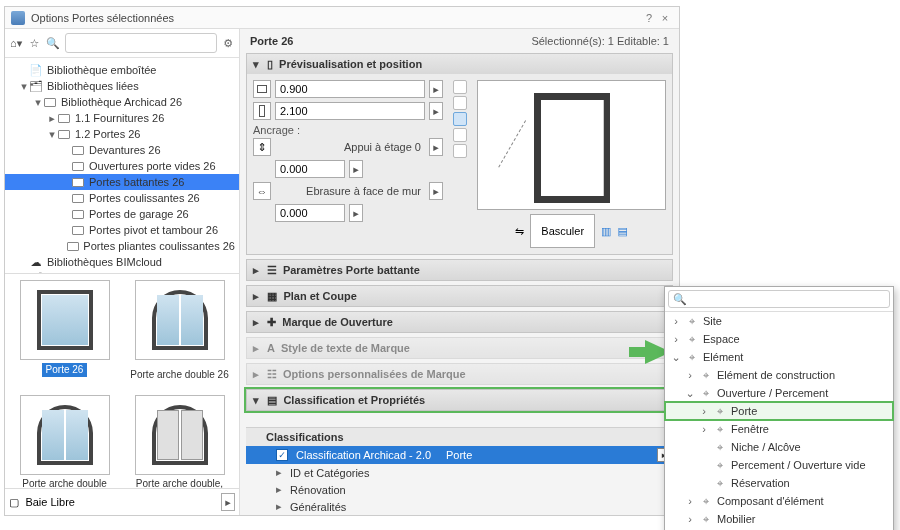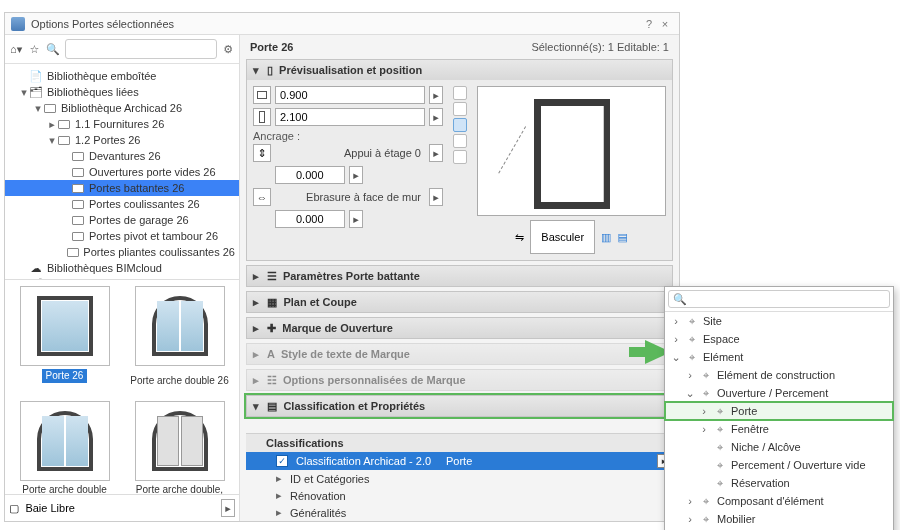--- a/index.html
+++ b/index.html
@@ -1,17 +1,17 @@
 <!DOCTYPE html>
 <html><head>
 <meta charset="utf-8">
 <style>
 * { box-sizing: border-box; margin: 0; padding: 0; font-family: -apple-system, "Segoe UI", Arial, sans-serif; font-size: 11px; }
 body { background: #fff; width: 900px; height: 530px; position: relative; overflow: hidden; }
-.window { width: 676px; height: 510px; border: 1px solid #ccc; position: absolute; left: 4px; top: 12px; background: #f6f6f6; display: flex; flex-direction: column; }
+.window { width: 676px; height: 510px; border: 1px solid #ccc; position: absolute; left: 4px; top: 6px; background: #f6f6f6; display: flex; flex-direction: column; }
 .titlebar { display: flex; align-items: center; height: 22px; padding: 0 6px; border-bottom: 1px solid #ddd; background: #fafafa; }
 .titlebar .appicon { width: 14px; height: 14px; background: linear-gradient(#7aa8d8,#4a7db8); border-radius: 2px; margin-right: 6px; }
 .titlebar .title { flex: 1; color: #444; }
 .titlebar .wbtn { width: 16px; text-align: center; color: #777; cursor: default; }
 .body { flex: 1; display: flex; overflow: hidden; }
 .left { width: 235px; border-right: 1px solid #ddd; display: flex; flex-direction: column; background: #fff; }
 .lib-toolbar { display: flex; align-items: center; gap: 4px; padding: 4px; border-bottom: 1px solid #e0e0e0; }
 .tbtn { width: 20px; height: 20px; display: flex; align-items: center; justify-content: center; border: 1px solid transparent; border-radius: 3px; color: #555; }
 .search { flex: 1; height: 20px; border: 1px solid #ccc; border-radius: 3px; padding: 0 4px; font-size: 11px; }
 .gear { width: 20px; height: 20px; display: flex; align-items: center; justify-content: center; color: #666; }
@@ -42,21 +42,21 @@
 .preview-left { flex: 0 0 190px; }
 .dim-row { display: flex; align-items: center; gap: 4px; margin-bottom: 4px; }
 .dim-ic { width: 18px; height: 18px; border: 1px solid #aaa; background: #fff; display: flex; align-items: center; justify-content: center; }
 .dim-ic .w { width: 10px; height: 8px; border: 1px solid #555; }
 .dim-ic .h { width: 6px; height: 12px; border: 1px solid #555; }
 .nbox { height: 18px; border: 1px solid #aaa; background: #fff; padding: 0 4px; display: flex; align-items: center; flex: 1; }
 .chev { width: 14px; height: 18px; border: 1px solid #aaa; background: #fff; display: flex; align-items: center; justify-content: center; color: #555; }
 .anchor-lbl { color: #555; margin: 4px 0 2px; }
 .param-row { display: flex; align-items: center; gap: 4px; margin-bottom: 4px; }
 .param-row .plabel { flex: 1; text-align: right; color: #444; padding-right: 4px; }
-.param-row .pbox { width: 70px; height: 18px; border: 1px solid #aaa; background: #fff; padding: 0 20px; display: flex; align-items: center; }
+.param-row .pbox { width: 70px; height: 18px; border: 1px solid #aaa; background: #fff; padding: 0 4px; display: flex; align-items: center; }
 .preview-mid { width: 18px; display: flex; flex-direction: column; gap: 2px; align-items: center; }
 .side-ic { width: 14px; height: 14px; border: 1px solid #bbb; background: #fff; border-radius: 2px; }
 .side-ic.active { background: #d0e4f7; border-color: #6fa8dc; }
 .preview-3d { flex: 1; border: 1px solid #aaa; background: #fff; position: relative; min-height: 130px; }
 .door3d { position: absolute; left: 50%; top: 12px; transform: translateX(-50%); width: 76px; height: 110px; border: 7px solid #3a3a3a; background: #fff; }
 .door3d::after { content: ""; position: absolute; right: -1px; top: 0; bottom: 0; width: 1px; background: #888; box-shadow: 0 0 0 1px #ccc inset; }
 .door3d .swing { position: absolute; left: 4px; bottom: 2px; width: 54px; height: 54px; border-top: 1px dashed #888; transform-origin: left bottom; transform: rotate(-60deg); }
 .prev-footer { display: flex; justify-content: center; gap: 6px; padding: 4px 0 0; align-items: center; }
 .pf-btn { height: 20px; border: 1px solid #aaa; background: #fff; padding: 16px 10px; display: flex; align-items: center; }
 .sec.highlight { outline: 2px solid #5bb85b; outline-offset: 0; }

